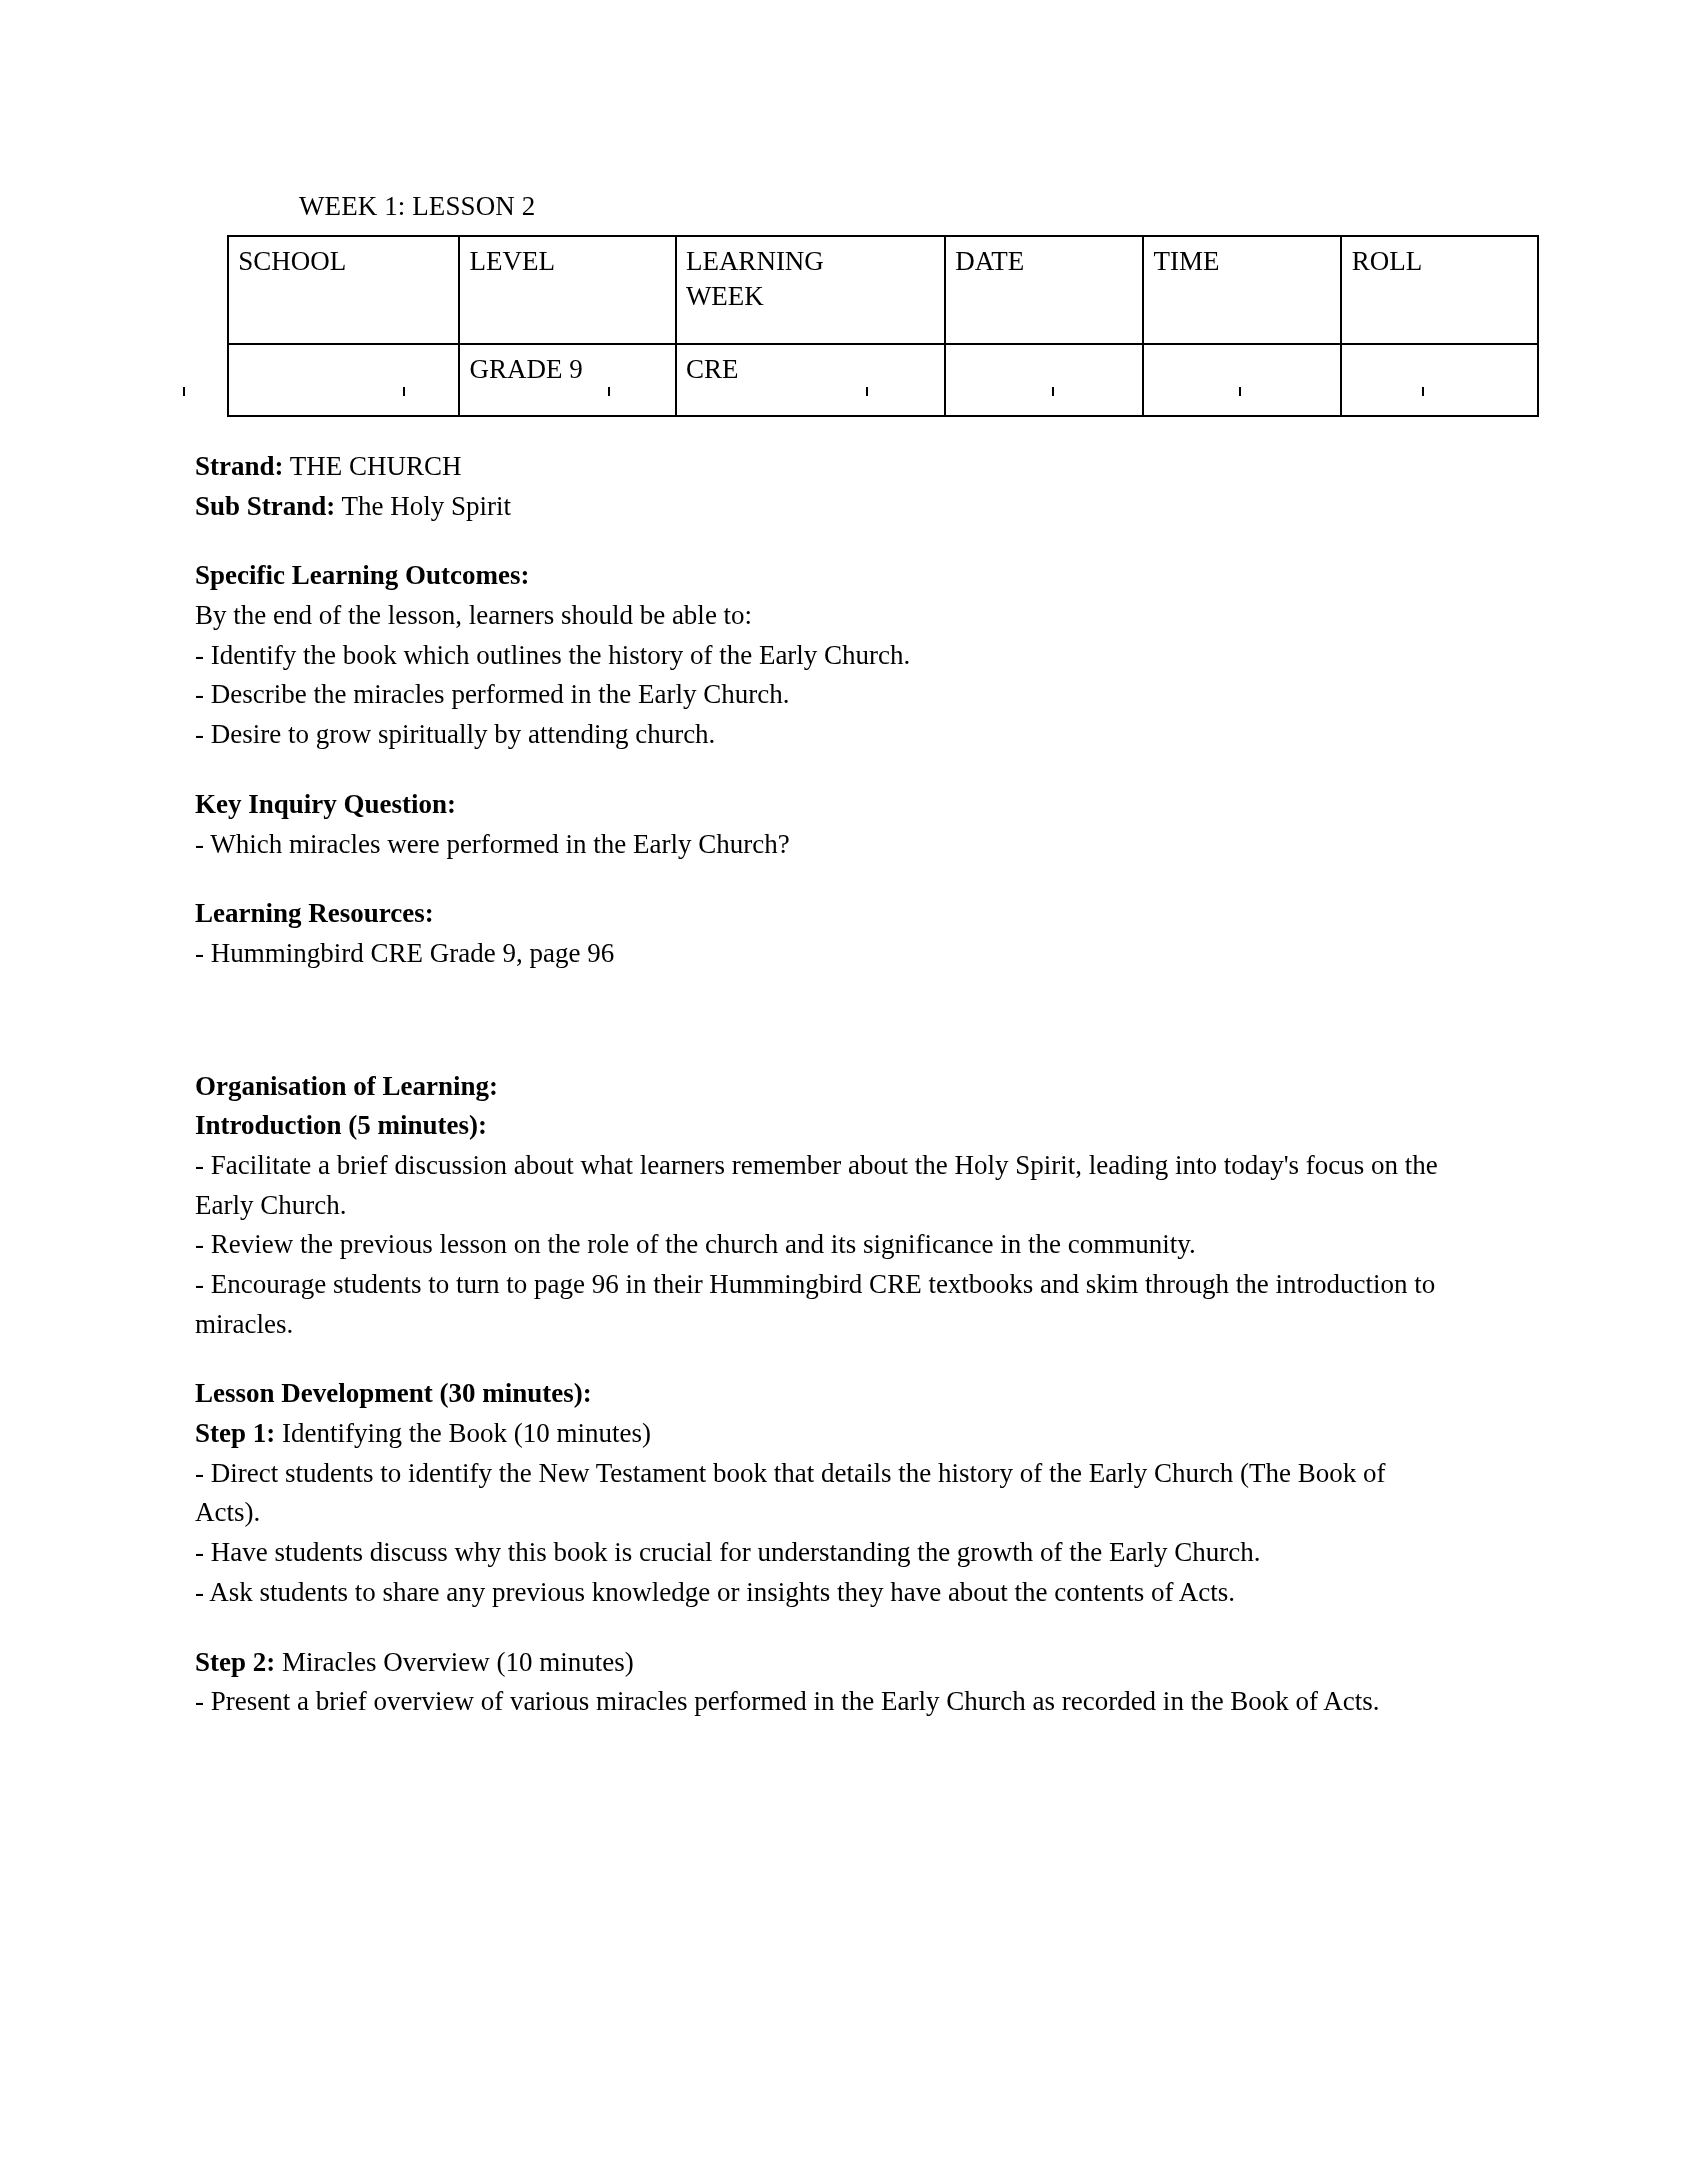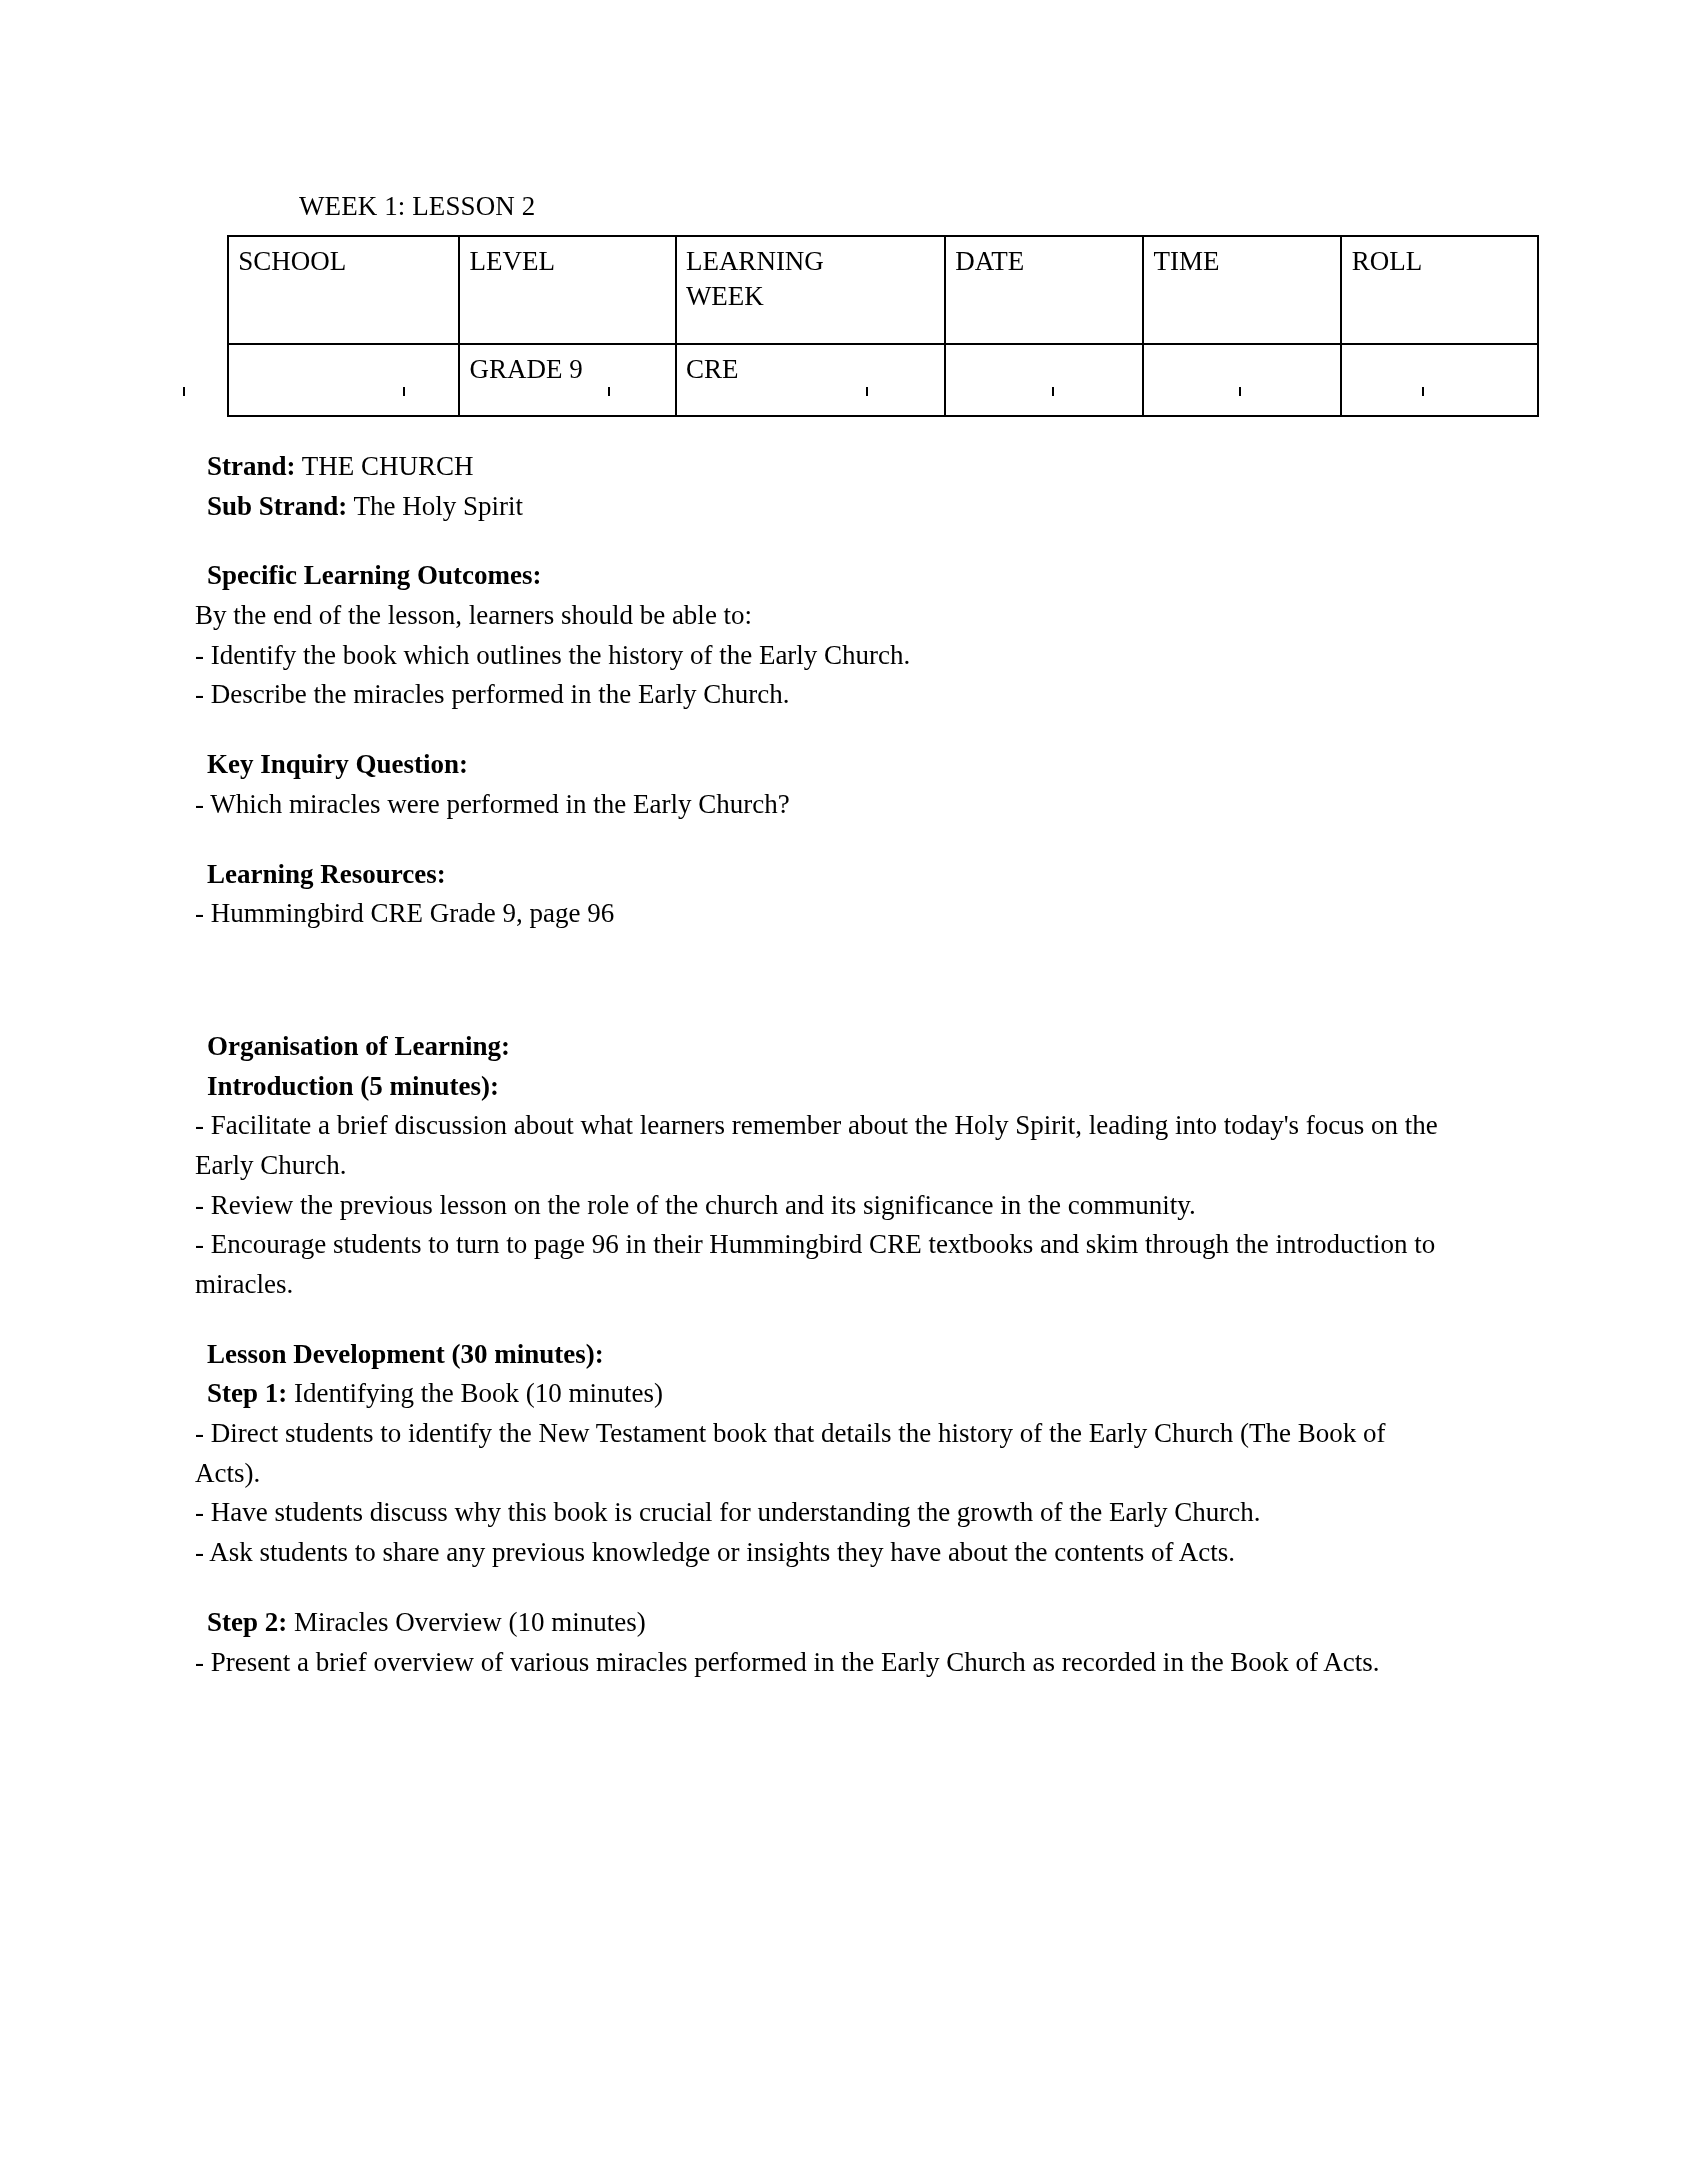--- a/index.html
+++ b/index.html
@@ -94,21 +94,21 @@
     top: 447px;
     width: 1250px;
     font-size: 27px;
     line-height: 1.47;
   }
   .ln {
     margin: 0;
     padding: 0;
     white-space: pre-wrap;
   }
-  .b { font-weight: bold; margin-left: 12px; }
+  .b { font-weight: bold; }
   .spacer { height: 30px; }
   .spacer-xl { height: 93px; }
 </style>
 </head>
 <body>
 
 <div class="page">
 
   <div class="doc-heading">WEEK 1: LESSON 2</div>
 
@@ -149,20 +149,21 @@
 
     <p class="ln"><span class="b">Strand:</span><span> THE CHURCH</span></p>
     <p class="ln"><span class="b">Sub Strand:</span><span> The Holy Spirit</span></p>
 
     <div class="spacer"></div>
 
     <p class="ln b">Specific Learning Outcomes:</p>
     <p class="ln">By the end of the lesson, learners should be able to:</p>
     <p class="ln">- Identify the book which outlines the history of the Early Church.</p>
     <p class="ln">- Describe the miracles performed in the Early Church.</p>
+    <p class="ln">- Desire to grow spiritually by attending church.</p>
 
     <div class="spacer"></div>
 
     <p class="ln b">Key Inquiry Question:</p>
     <p class="ln">- Which miracles were performed in the Early Church?</p>
 
     <div class="spacer"></div>
 
     <p class="ln b">Learning Resources:</p>
     <p class="ln">- Hummingbird CRE Grade 9, page 96</p>

